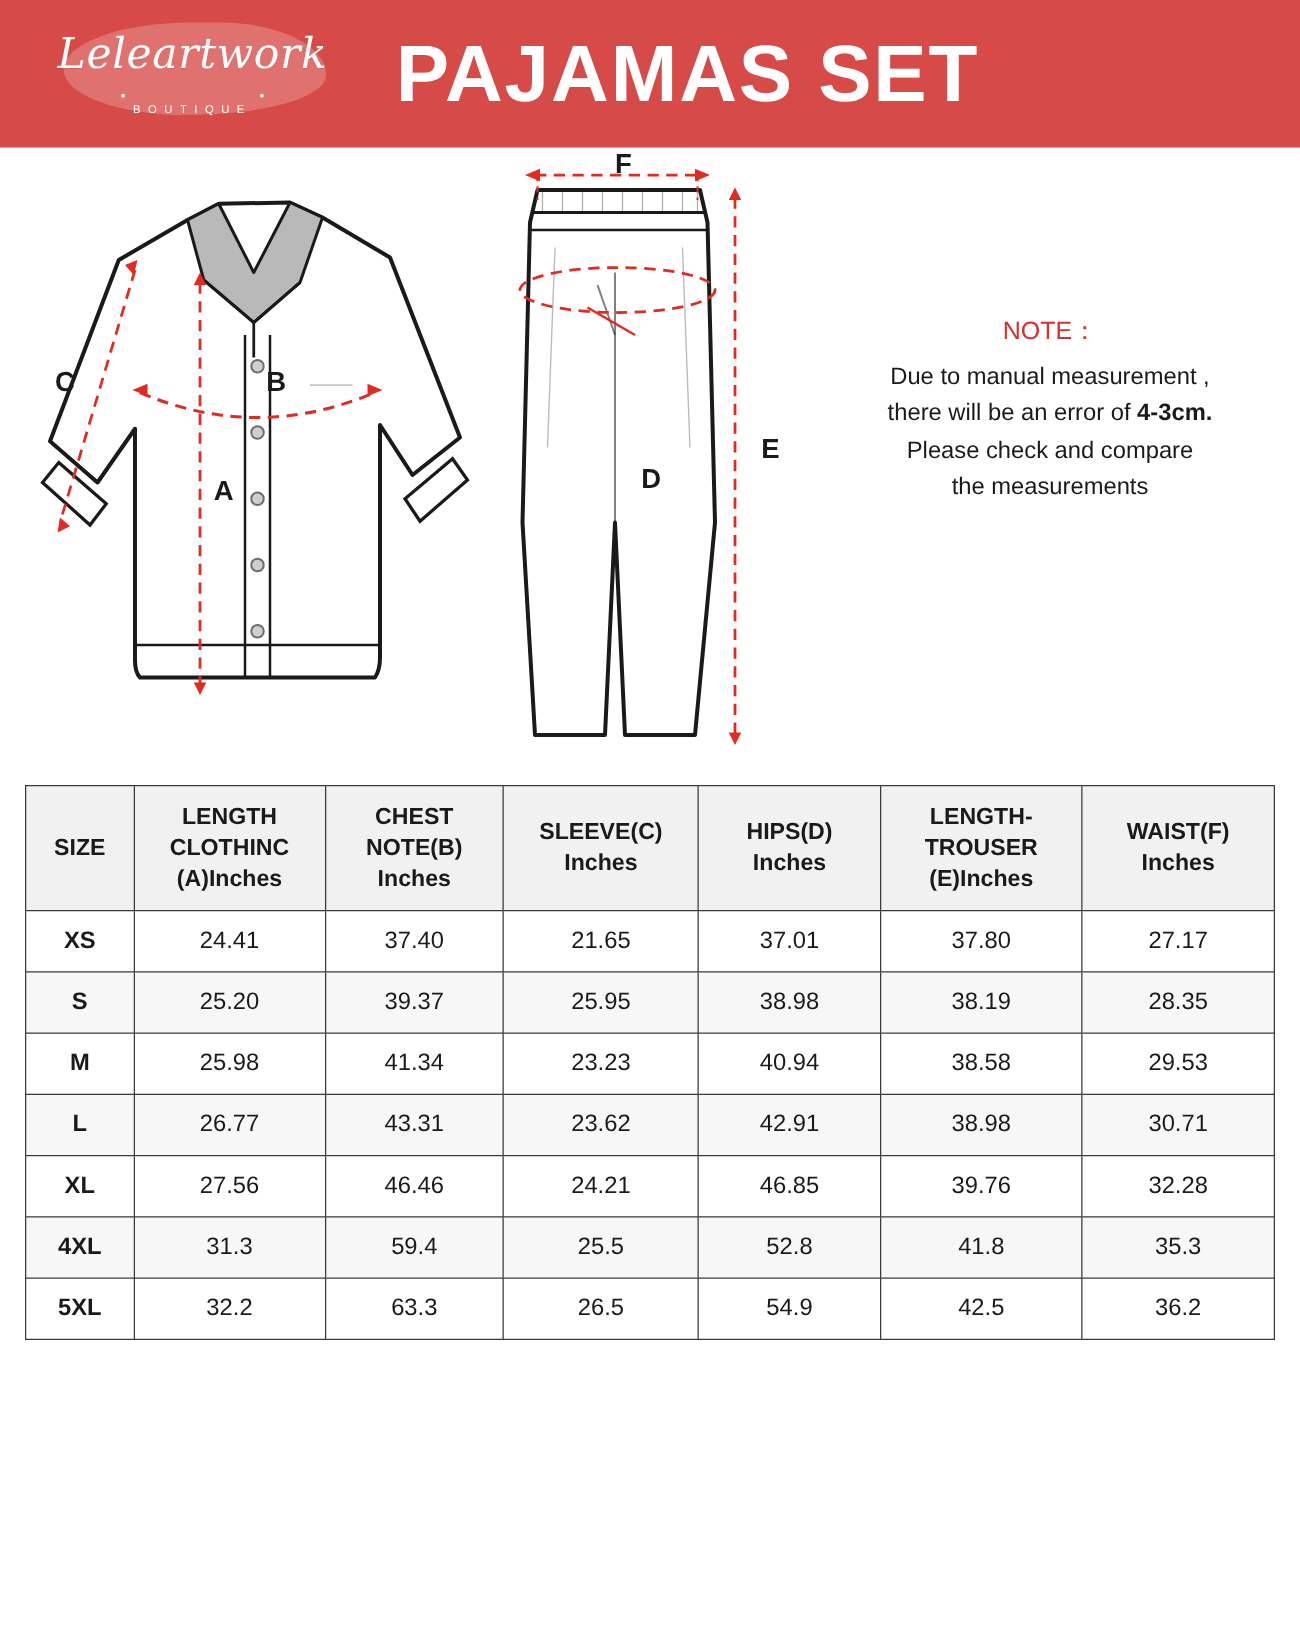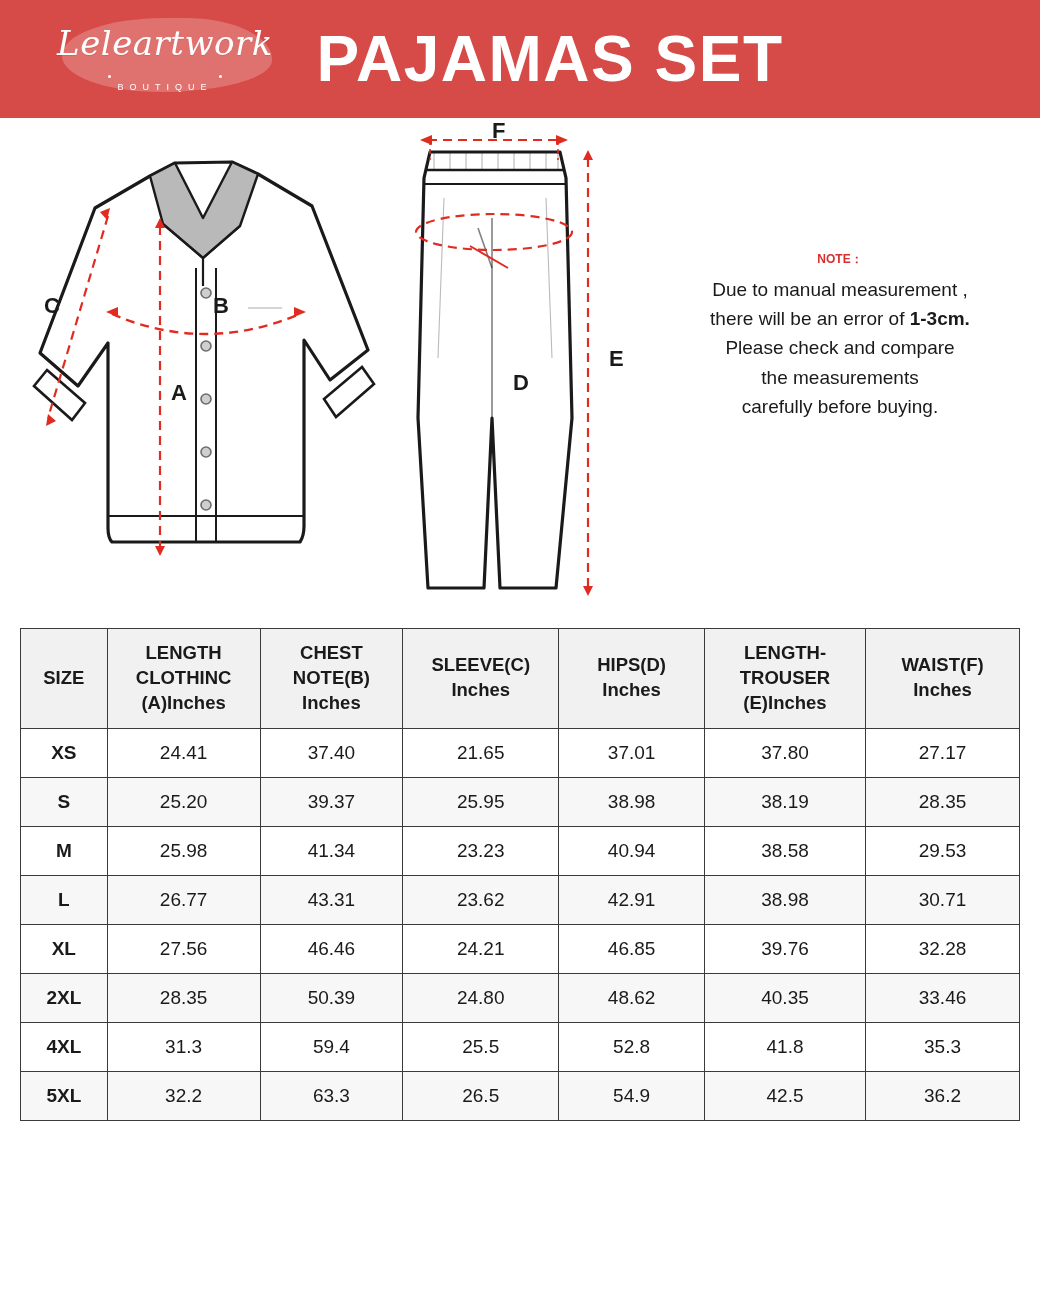--- a/index.html
+++ b/index.html
@@ -16,21 +16,21 @@
   
   .header {
     position: relative;
     height: 118px;
     background: #d64a47;
     display: flex;
     align-items: center;
   }
   .brand {
     position: absolute;
-    left: 40px;
+    left: 29px;
     top: 8px;
     width: 250px;
     height: 102px;
     display: flex;
     flex-direction: column;
     align-items: center;
     justify-content: center;
   }
   .brand-swash {
     position: absolute;
@@ -96,22 +96,22 @@
     left: 660px;
     top: 132px;
     width: 360px;
     text-align: center;
     font-size: 19px;
     line-height: 1.55;
     color: #1a1a1a;
   }
   .note-title {
     color: #d5302f;
-    font-weight: bold;
-    font-size: 12px;
+    font-weight: normal;
+    font-size: 20px;
     margin-bottom: 6px;
   }
   .note b { font-weight: bold; }
 
   
   .table-wrap {
     position: absolute;
     left: 20px;
     top: 628px;
     width: 1000px;
@@ -239,25 +239,24 @@
   <div style="position:absolute;left:213px;top:175px;font-size:22px;font-weight:bold;">B</div>
   <div style="position:absolute;left:44px;top:175px;font-size:22px;font-weight:bold;">C</div>
   <div style="position:absolute;left:513px;top:252px;font-size:22px;font-weight:bold;">D</div>
   <div style="position:absolute;left:609px;top:228px;font-size:22px;font-weight:bold;">E</div>
   <div style="position:absolute;left:492px;top:0px;font-size:22px;font-weight:bold;">F</div>
 
   <div class="note">
     <div class="note-title">NOTE：</div>
     <div>Due to manual measurement ,</div>
     <div>
-      <span>there will be an error of </span><b>1-3cm.</b>
+      <span>there will be an error of </span><b>4-3cm.</b>
     </div>
     <div>Please check and compare</div>
     <div>the measurements</div>
-    <div>carefully before buying.</div>
   </div>
 </div>
 
 <div class="table-wrap">
   <table>
     <colgroup>
       <col class="c0">
         <col class="c1">
         <col class="c2">
         <col class="c3">
@@ -339,29 +338,20 @@
         <tr>
           <td class="size-cell">XL</td>
           <td>27.56</td>
           <td>46.46</td>
           <td>24.21</td>
           <td>46.85</td>
           <td>39.76</td>
           <td>32.28</td>
         </tr>
         <tr>
-          <td class="size-cell">2XL</td>
-          <td>28.35</td>
-          <td>50.39</td>
-          <td>24.80</td>
-          <td>48.62</td>
-          <td>40.35</td>
-          <td>33.46</td>
-        </tr>
-        <tr>
           <td class="size-cell">4XL</td>
           <td>31.3</td>
           <td>59.4</td>
           <td>25.5</td>
           <td>52.8</td>
           <td>41.8</td>
           <td>35.3</td>
         </tr>
         <tr>
           <td class="size-cell">5XL</td>

